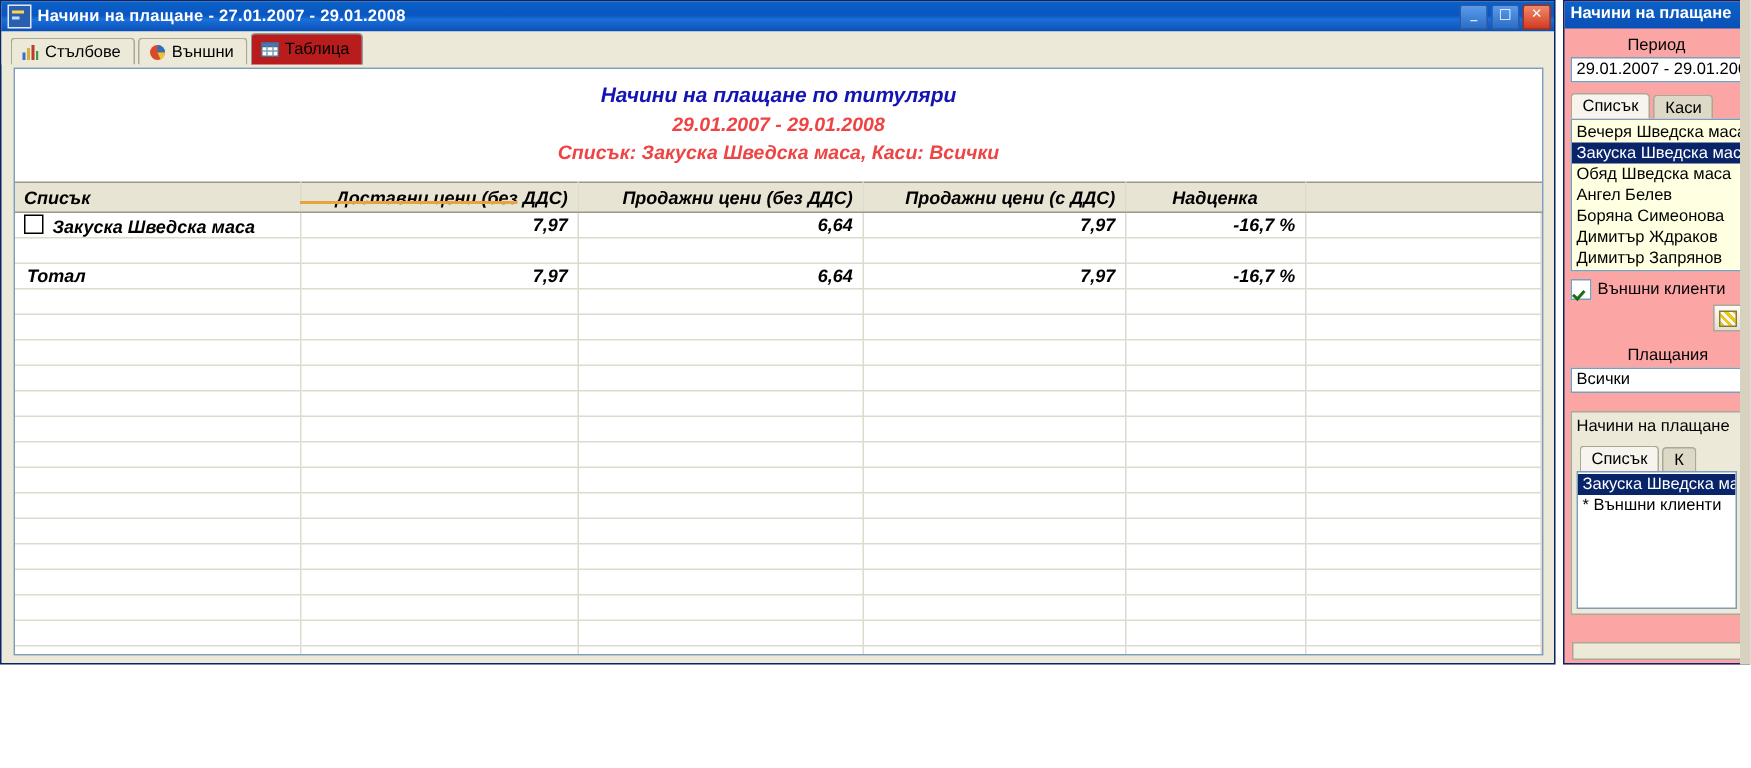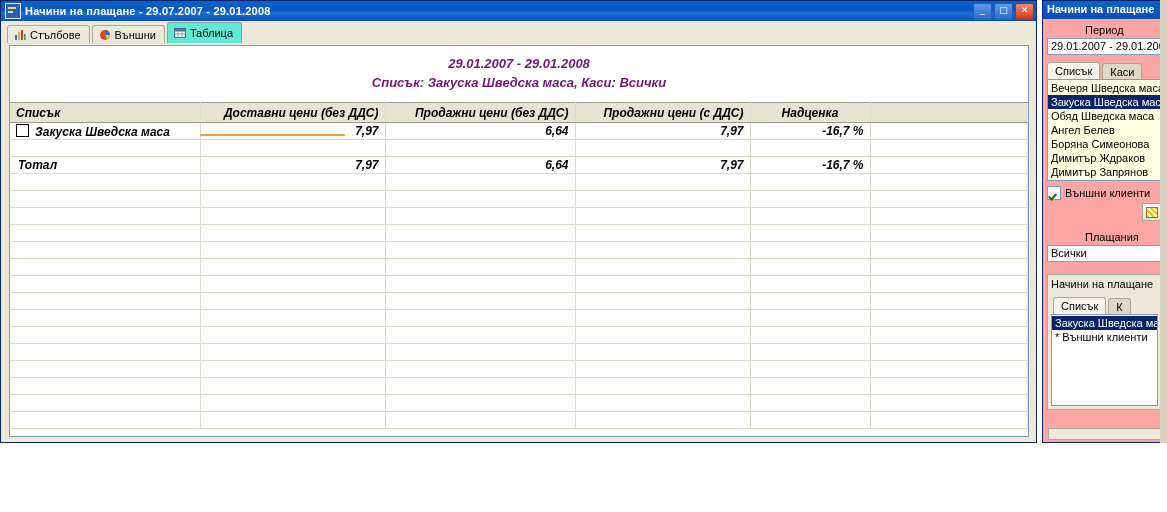--- a/index.html
+++ b/index.html
@@ -101,21 +101,21 @@
     color: #000000;
     background: #ece9d8;
     border: 1px solid #aca899;
     border-bottom: none;
     border-radius: 3px 3px 0 0;
     margin-right: 2px;
     box-sizing: border-box;
   }
   .tab.active {
     height: 21px;
-    background: #5eead4;
+    background: #b91c1c;
     border-color: #919b9c;
     font-weight: normal;
   }
   .tab-ico { width: 12px; height: 12px; flex: 0 0 auto; }
 
   
   .report {
     position: absolute;
     left: 8px; top: 44px;
     width: 1020px;
@@ -130,21 +130,21 @@
     text-align: center;
   }
   .report-title {
     color: #1414b4;
     font-style: italic;
     font-weight: bold;
     font-size: 14px;
     line-height: 19px;
   }
   .report-sub {
-    color: #701a75;
+    color: #ef4444;
     font-style: italic;
     font-weight: bold;
     font-size: 13px;
     line-height: 19px;
   }
   table.grid {
     width: 100%;
     border-collapse: collapse;
     font-size: 11.5px;
     table-layout: fixed;
@@ -366,21 +366,21 @@
 </style>
 </head>
 <body>
 
 <div id="root">
 
   <div class="window">
 
     <div class="titlebar">
       <div class="title-icon"></div>
-      <div class="title-text">Начини на плащане - 29.07.2007 - 29.01.2008</div>
+      <div class="title-text">Начини на плащане - 27.01.2007 - 29.01.2008</div>
       <div class="title-buttons">
         <div class="tb-btn">_</div>
         <div class="tb-btn">□</div>
         <div class="tb-btn close">✕</div>
       </div>
     </div>
 
     <div class="tabstrip">
 
       <div class="tab">
@@ -417,20 +417,21 @@
           </svg>
         </span>
         <span>Таблица</span>
       </div>
 
     </div>
 
     <div class="report">
 
       <div class="report-head">
+        <div class="report-title">Начини на плащане по титуляри</div>
         <div class="report-sub">29.01.2007 - 29.01.2008</div>
         <div class="report-sub">Списък:  Закуска Шведска маса, Каси: Всички</div>
       </div>
 
       <table class="grid">
         <colgroup>
           <col style="width:190px">
           <col style="width:185px">
           <col style="width:190px">
           <col style="width:175px">

